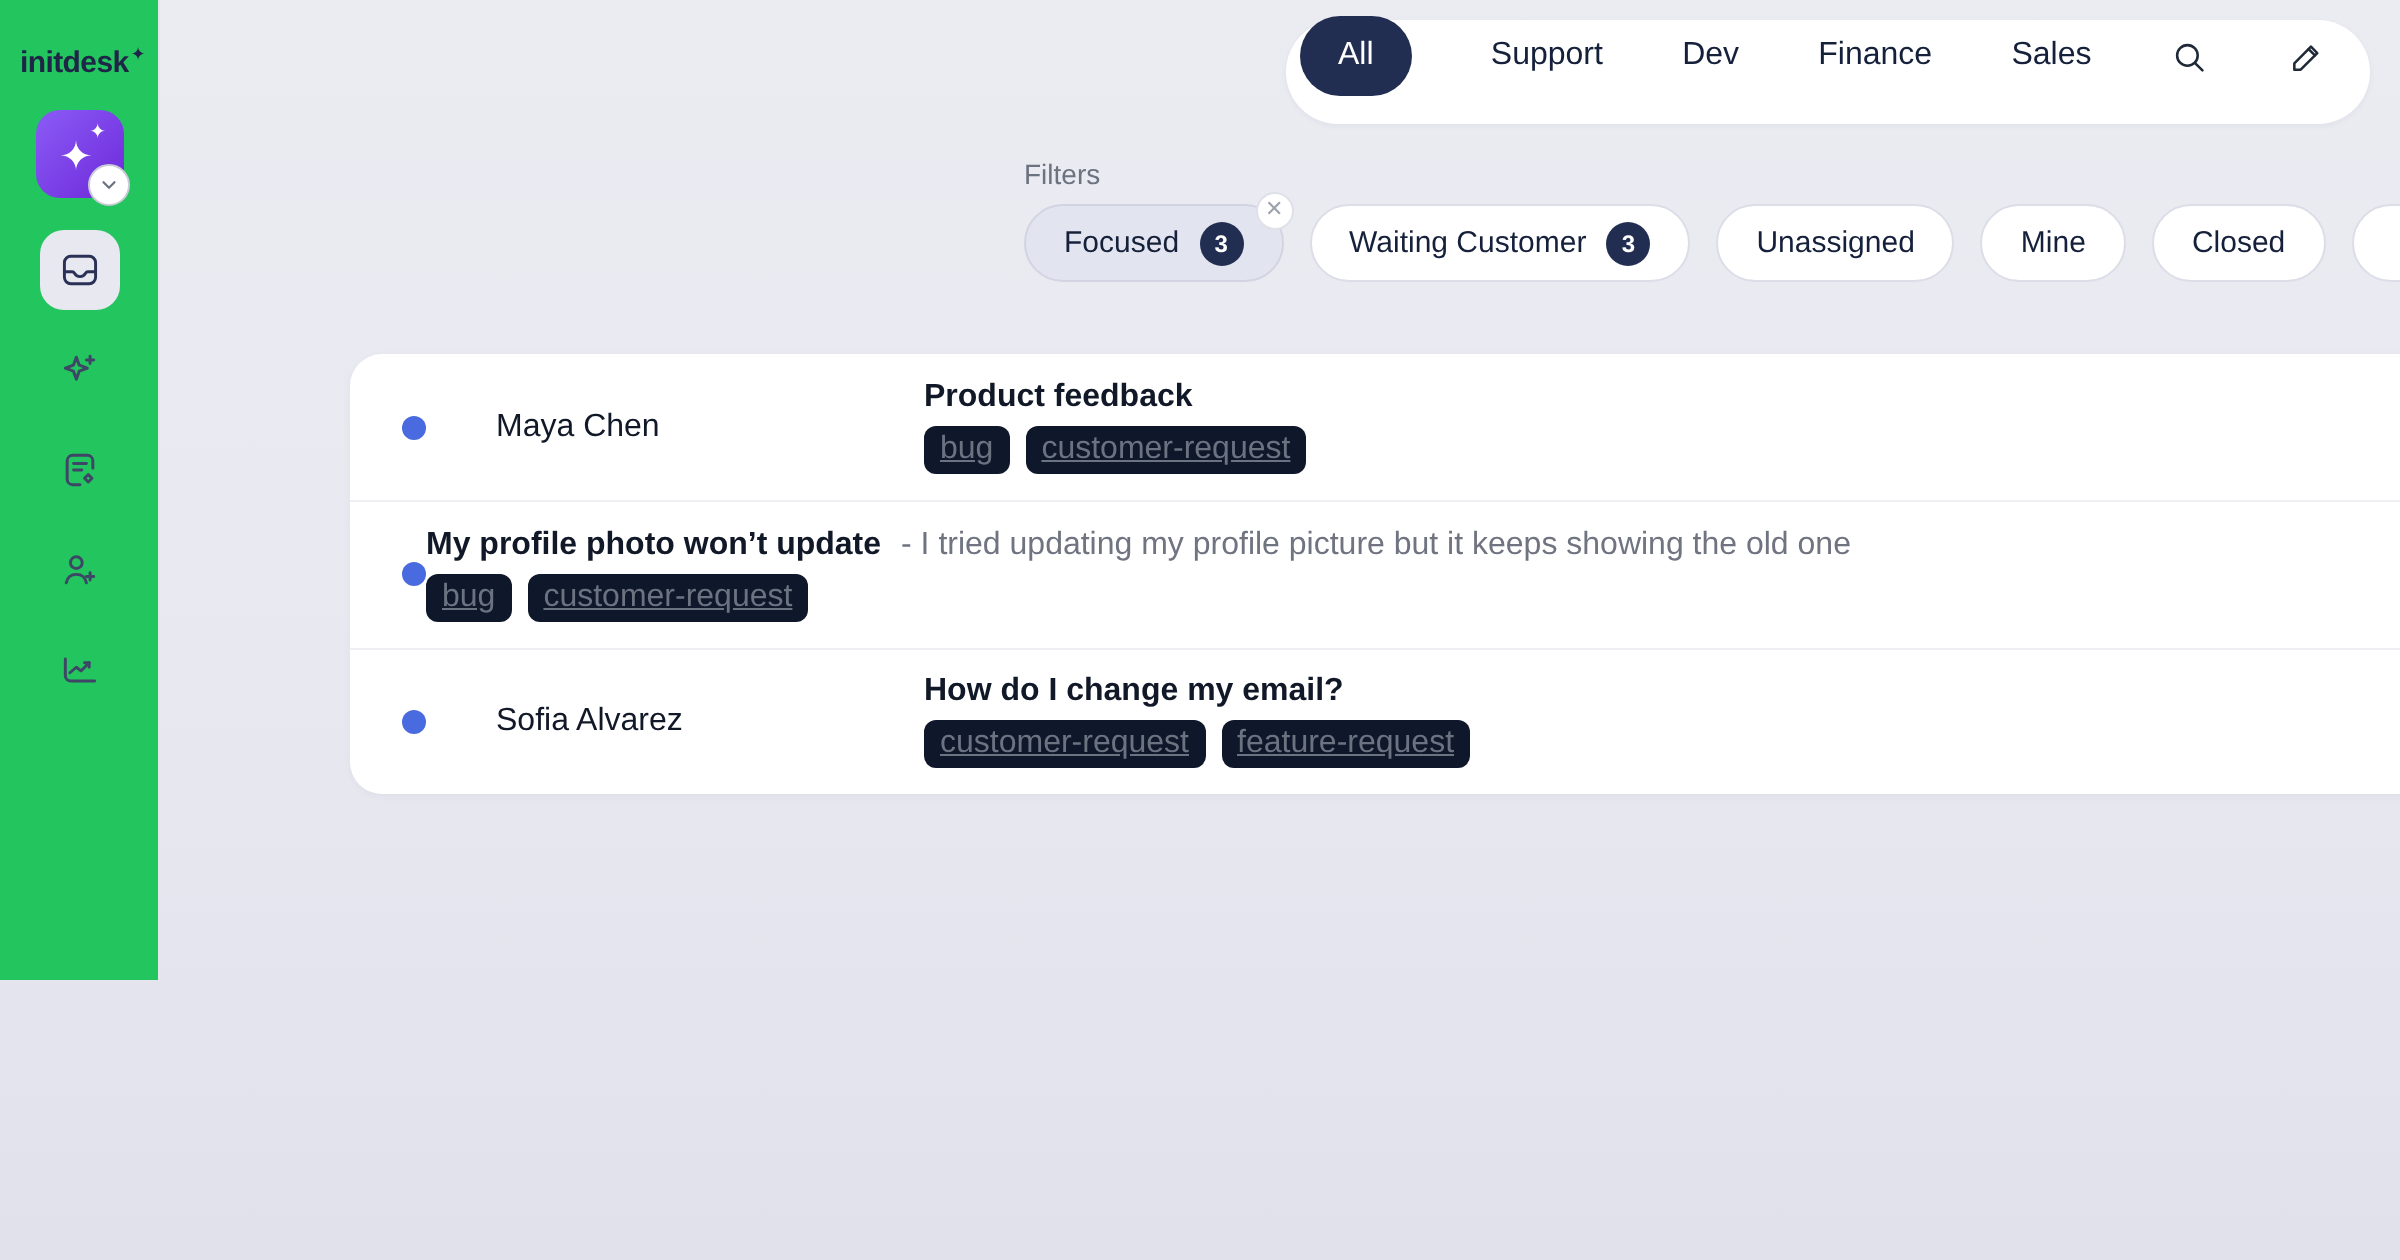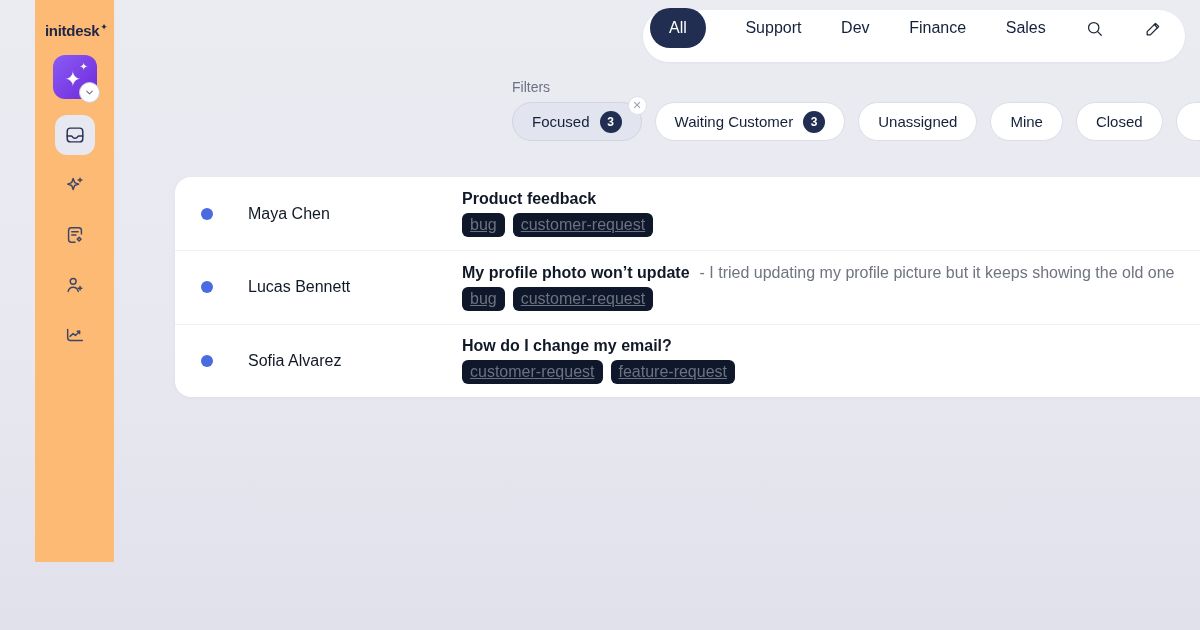--- a/index.html
+++ b/index.html
@@ -5,22 +5,22 @@
   * { margin:0; padding:0; box-sizing:border-box; }
   html,body { width:1200px; height:630px; overflow:hidden; }
   body {
     font-family:"Liberation Sans","DejaVu Sans",sans-serif;
     background:linear-gradient(180deg,#EBEBF2 0%,#E8E8F0 55%,#E1E1EC 100%);
     position:relative; color:#111827;
   }
 
   
   .sidebar {
-    position:absolute; left:0; top:0; width:80px; height:562px;
-    background:#fdba74; border-right:1px solid #E6E6EC; z-index:5;margin-left:35px;
+    position:absolute; left:0; top:0; width:80px; height:490px;
+    background:#22c55e; border-right:1px solid #E6E6EC; z-index:5;
   }
   .logo { position:absolute; left:10px; top:22px; font-size:15px; font-weight:bold;
           color:#1F2547; letter-spacing:-0.3px; white-space:nowrap; }
   .logo .mark { font-size:9px; vertical-align:super; margin-left:1px; }
   .app-avatar {
     position:absolute; left:18px; top:55px; width:44px; height:44px; border-radius:12px;
     background:linear-gradient(135deg,#8B5CF6 0%,#6D28D9 100%);
     display:flex; align-items:center; justify-content:center;
   }
   .app-avatar .star-big { color:#fff; font-size:20px; line-height:1; margin-right:4px; margin-top:4px; }
@@ -198,21 +198,20 @@
       </div>
       <div class="t-tags">
         <span class="tag">bug</span>
         <span class="tag">customer-request</span>
       </div>
     </div>
   </div>
 
   <div class="ticket-row">
     <span class="dot"></span>
-    <span class="t-name">Lucas Bennett</span>
     <div class="t-content">
       <div class="t-line1">
         <span class="t-title">My profile photo won’t update</span>
         <span class="t-preview">- I tried updating my profile picture but it keeps showing the old one</span>
       </div>
       <div class="t-tags">
         <span class="tag">bug</span>
         <span class="tag">customer-request</span>
       </div>
     </div>

